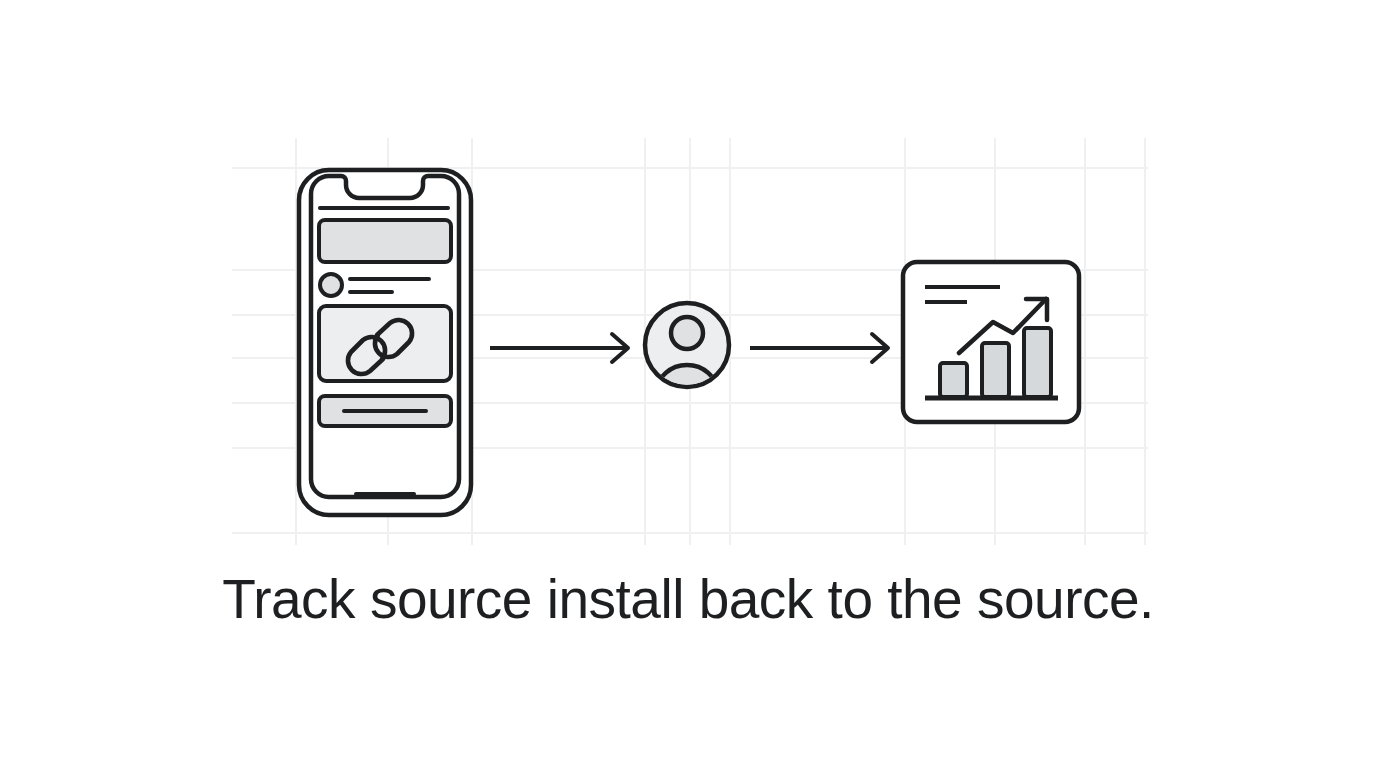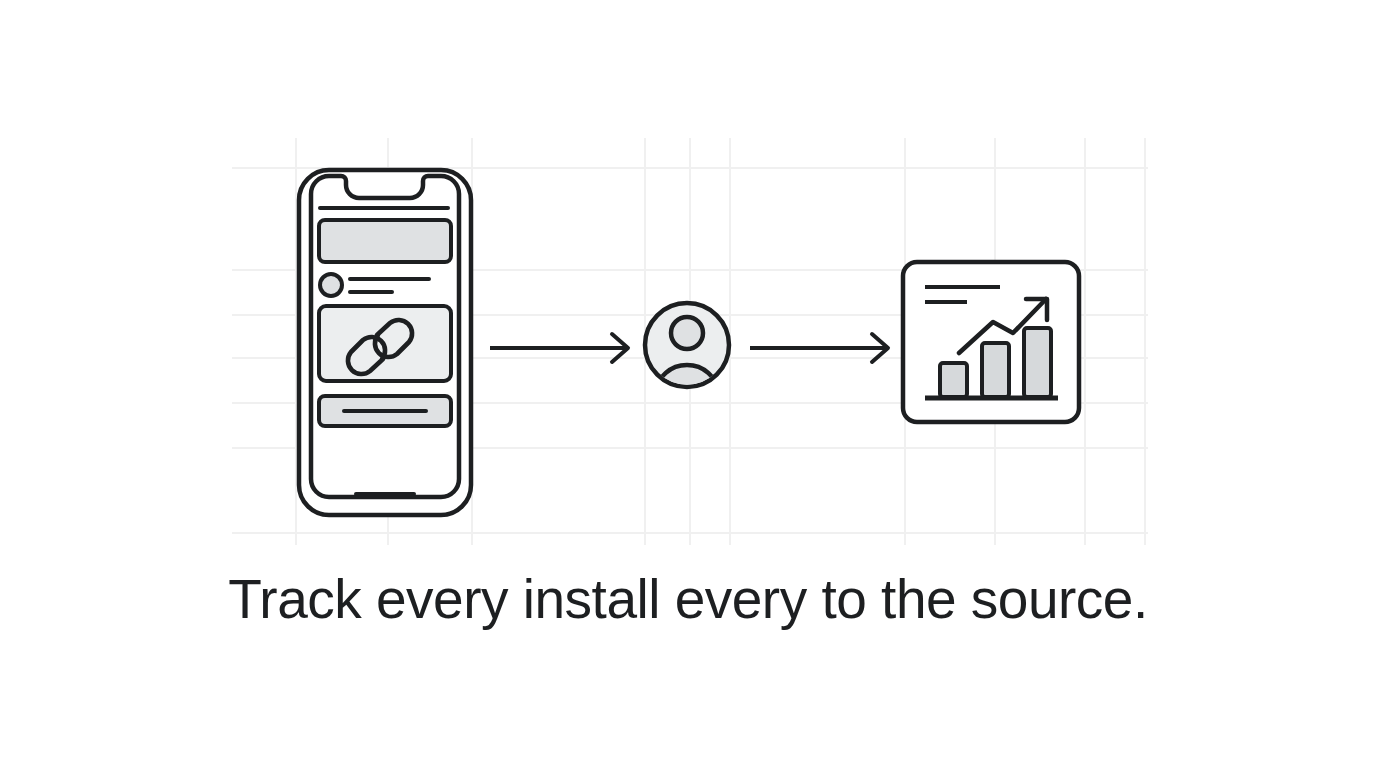--- a/index.html
+++ b/index.html
@@ -147,15 +147,15 @@
       <polyline points="1026,299 1047,299 1047,320" fill="none" stroke="#1d1f21" stroke-width="4.5" stroke-linecap="round" stroke-linejoin="round"></polyline>
 
       <rect x="940" y="363" width="27" height="34" rx="3" ry="3" fill="#d6d9db" stroke="#1d1f21" stroke-width="4"></rect>
       <rect x="982" y="343" width="27" height="54" rx="3" ry="3" fill="#d6d9db" stroke="#1d1f21" stroke-width="4"></rect>
       <rect x="1024" y="328" width="27" height="69" rx="3" ry="3" fill="#d6d9db" stroke="#1d1f21" stroke-width="4"></rect>
 
       <line x1="925" y1="398" x2="1058" y2="398" stroke="#1d1f21" stroke-width="5" stroke-linecap="butt"></line>
     </g>
   </svg>
 
-  <div id="caption">Track every install every to the source.</div>
+  <div id="caption">Track source install back to the source.</div>
 
 </div>
 
 </body></html>

